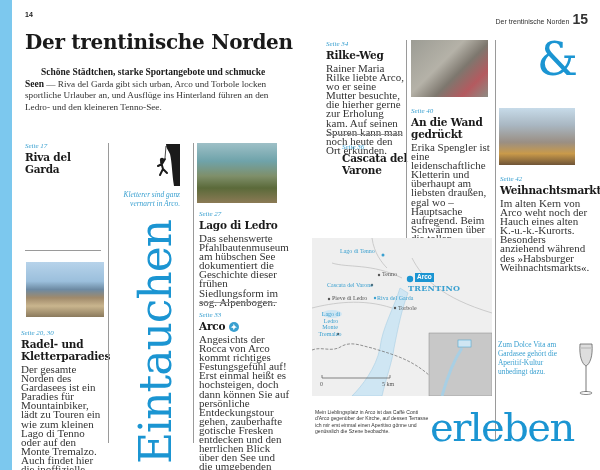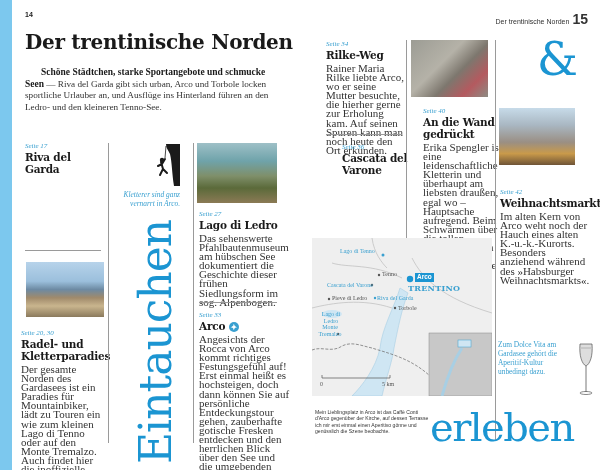--- a/index.html
+++ b/index.html
@@ -106,30 +106,30 @@
   <p>Rainer Maria Rilke liebte Arco, wo er seine Mutter besuchte, die hierher gerne zur Erholung kam. Auf seinen Spuren kann man noch heute den Ort erkunden.</p>
 </div>
 <div class="hline" style="left:326px; top:134px; width:76px;"></div>
 <div class="card" style="left:326px; top:143px; width:80px;margin-left:16px;">
   <div class="ref">Seite 36</div>
   <h3>Cascata del Varone</h3>
 </div>
 <div class="vline" style="left:406px; top:40px; height:198px;"></div>
 
 <div class="photo photo-climb" style="left:411px; top:40px; width:77px; height:57px;"></div>
-<div class="card" style="left:423px; top:107px; width:82px;">
+<div class="card" style="left:411px; top:107px; width:82px;">
   <div class="ref">Seite 40</div>
   <h3>An die Wand gedrückt</h3>
   <p>Erika Spengler ist eine leidenschaftliche Kletterin und überhaupt am liebsten draußen, egal wo – Hauptsache aufregend. Beim Schwärmen über die tollen Klettersteige im Norden des Gardasees ist sie gar nicht zu bremsen.</p>
 </div>
 <div class="vline" style="left:495px; top:40px; height:400px;"></div>
 
 <div class="amp">&amp;</div>
 <div class="photo photo-church" style="left:499px; top:108px; width:76px; height:57px;"></div>
-<div class="card" style="left:500px; top:188px; width:88px;">
+<div class="card" style="left:500px; top:175px; width:88px;">
   <div class="ref">Seite 42</div>
   <h3>Weihnachtsmarkt</h3>
   <p>Im alten Kern von Arco weht noch der Hauch eines alten K.-u.-k.-Kurorts. Besonders anziehend während des »Habsburger Weihnachtsmarkts«.</p>
 </div>
 <div class="caption-blue" style="left:498px; top:340px; width:76px;">Zum Dolce Vita am Gardasee gehört die Aperitif-Kultur unbedingt dazu.</div>
 <svg class="wine-glass" viewBox="0 0 16 56">
   <path d="M2 2 H14 C15 14 12 22 8 24 C4 22 1 14 2 2 Z" fill="#ddd" stroke="#555" stroke-width="0.7"></path>
   <path d="M3 6 H13" stroke="#888" stroke-width="0.5"></path>
   <line x1="8" y1="24" x2="8" y2="50" stroke="#555" stroke-width="0.8"></line>
   <ellipse cx="8" cy="51" rx="6" ry="1.5" fill="none" stroke="#555" stroke-width="0.7"></ellipse>

